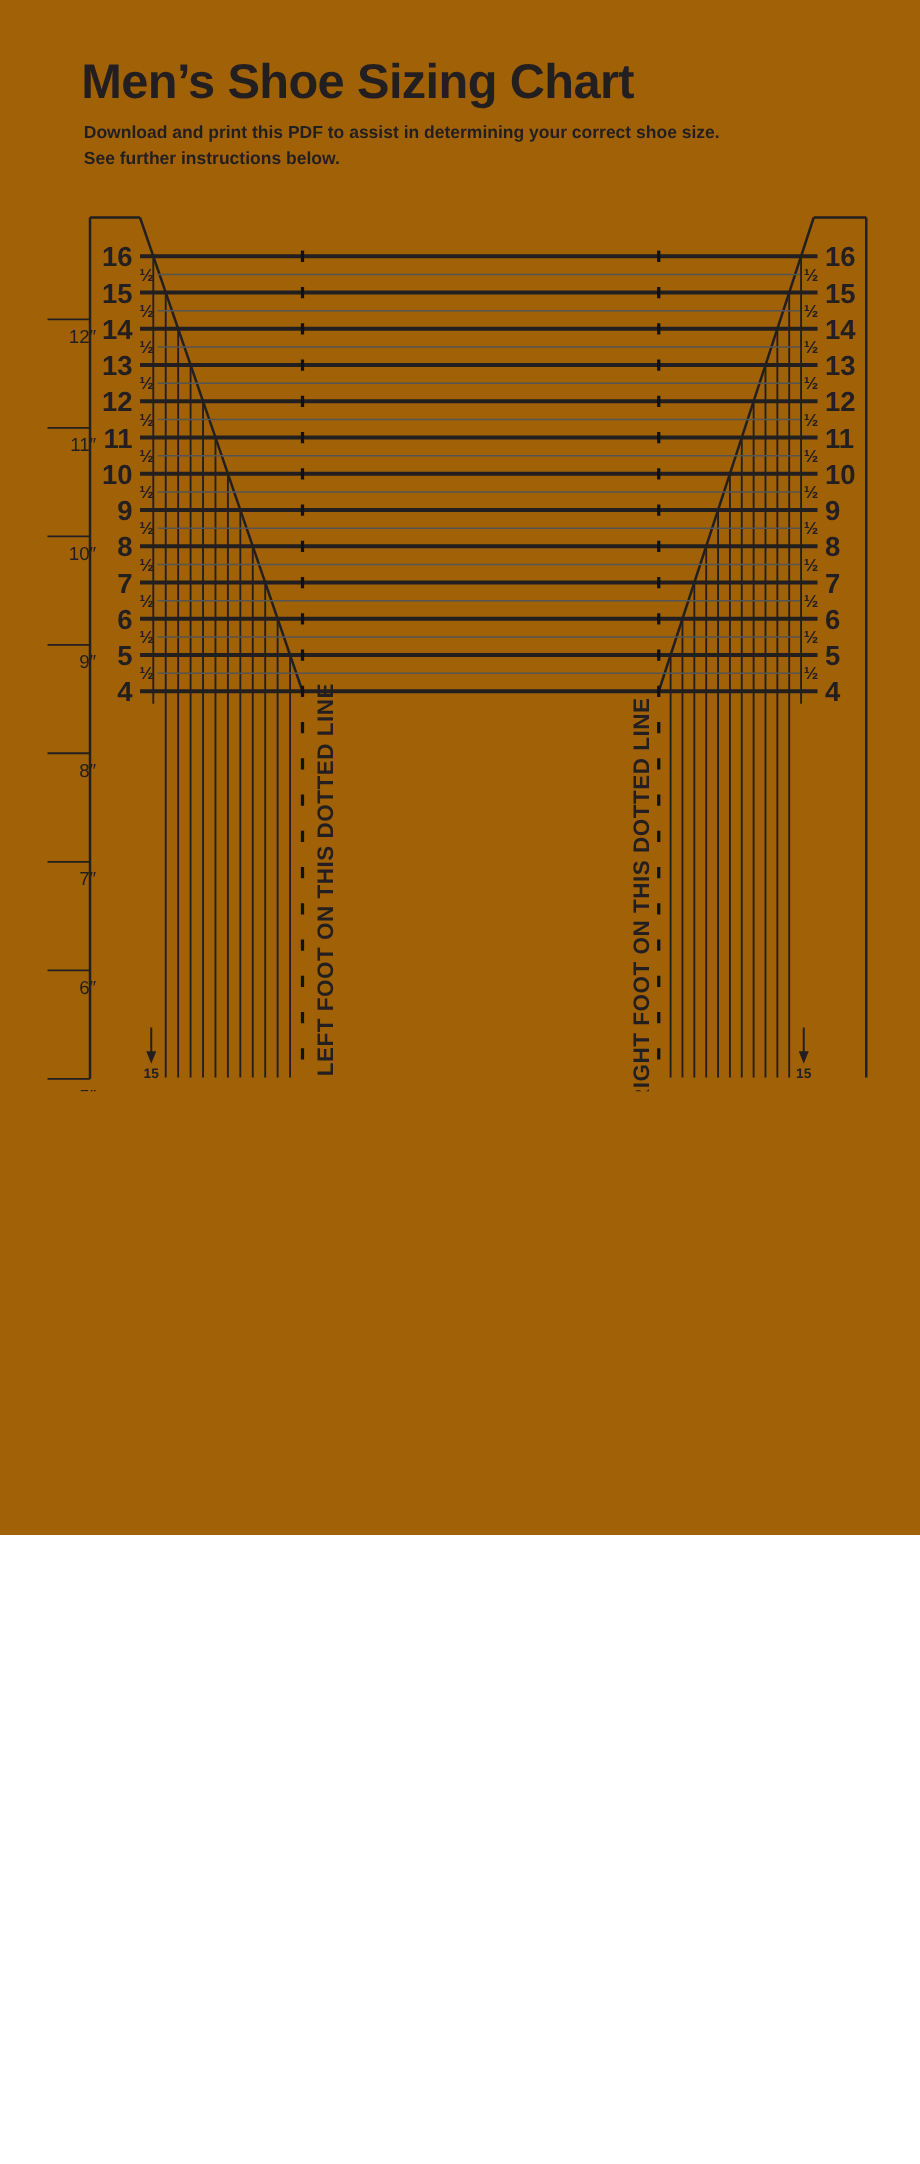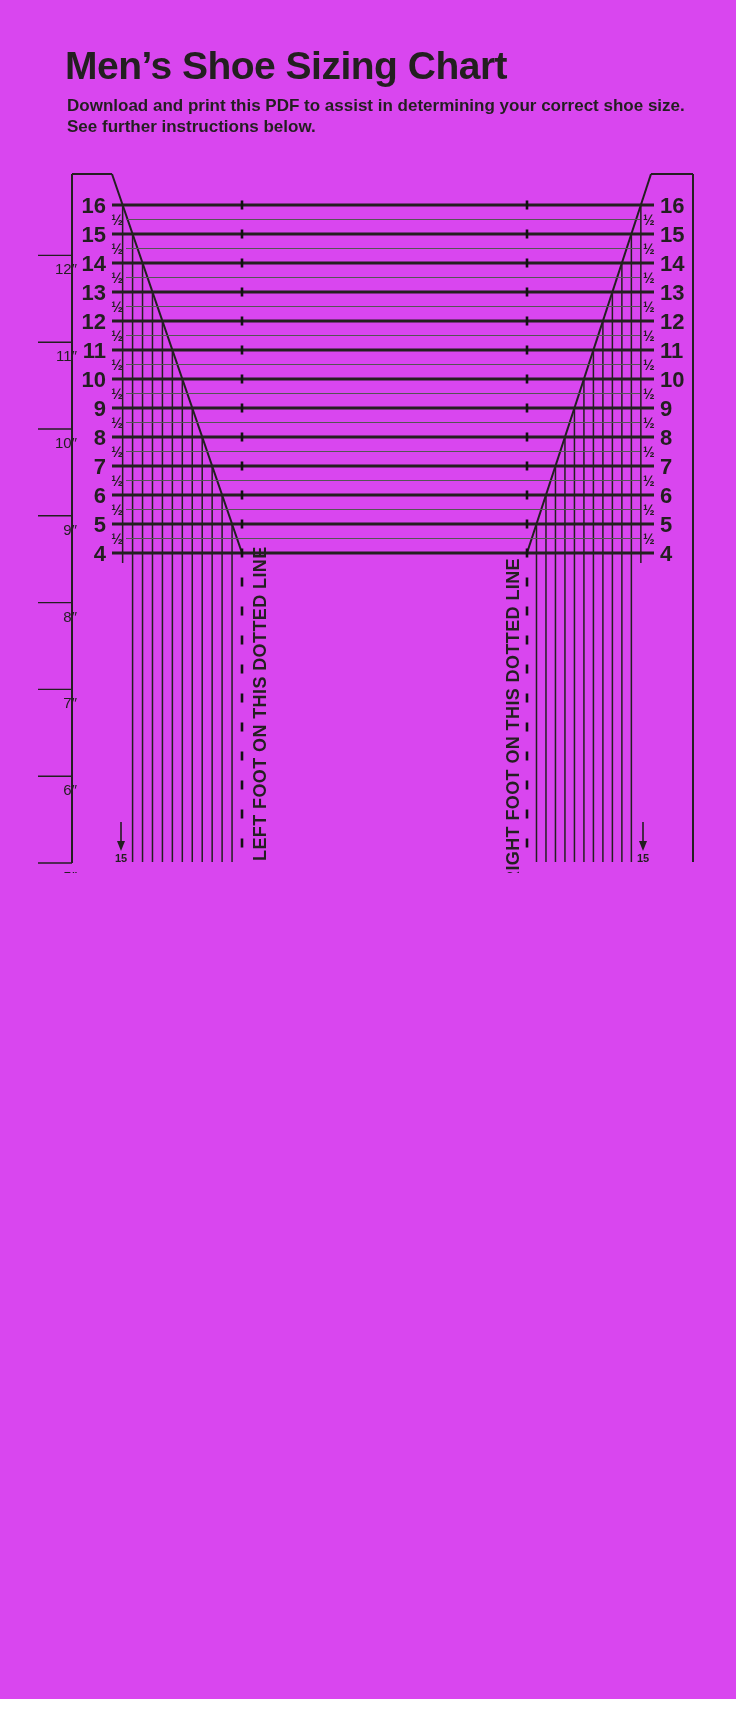--- a/index.html
+++ b/index.html
@@ -1,30 +1,30 @@
 <!DOCTYPE html>
 <html><head>
 <meta charset="utf-8">
 <style>
   html,body{margin:0;padding:0;background:#fff;}
   .page{
     position:relative;
-    width:736px;height:1699px;
-    background:#d946ef;
+    width:736px;height:1228px;
+    background:#a16207;
     font-family:"Liberation Sans",sans-serif;
     overflow:hidden;
   }
   .title{
     position:absolute;left:65px;top:44px;margin:0;
     font-size:39px;font-weight:bold;letter-spacing:-0.5px;
     color:#231f20;
   }
   .subtitle{
     position:absolute;left:67px;top:95px;margin:0;
-    font-size:17px;font-weight:bold;line-height:21px;
+    font-size:14px;font-weight:bold;line-height:21px;
     color:#231f20;white-space:pre-line;
   }
   svg text{font-family:"Liberation Sans",sans-serif;}
 </style>
 </head>
 <body>
 
 <div class="page">
   <h1 class="title">Men’s Shoe Sizing Chart</h1>
   <p class="subtitle">Download and print this PDF to assist in determining your correct shoe size.

